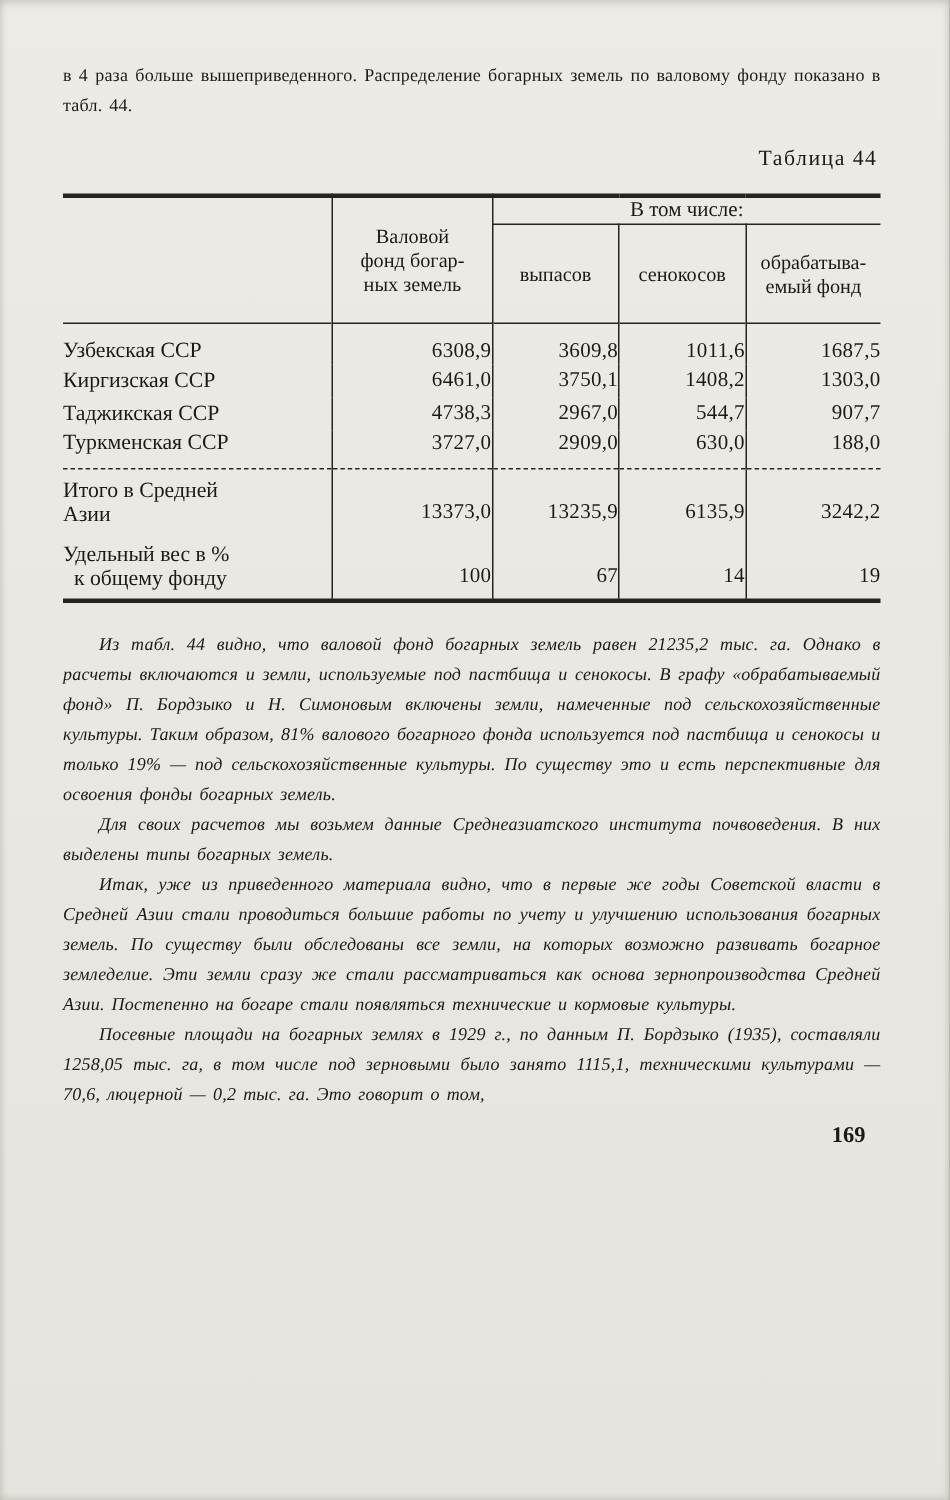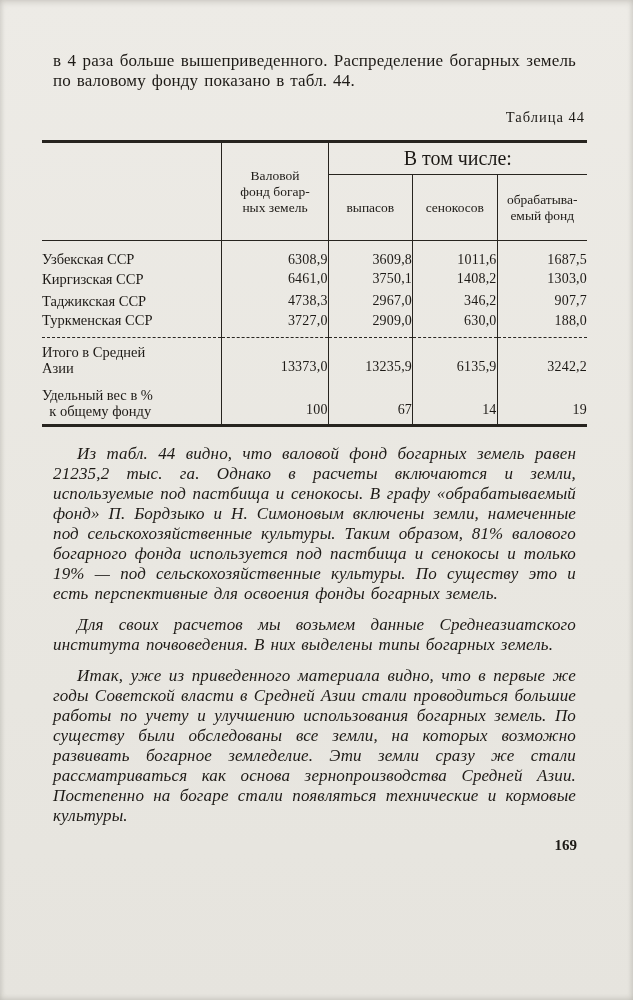--- a/index.html
+++ b/index.html
@@ -13,22 +13,22 @@
     height: 1000px;
     margin: 0 auto;
     position: relative;
     background: linear-gradient(180deg, #edebe6 0%, #e9e7e1 55%, #e6e4de 100%);
     box-shadow: inset 0 2px 6px rgba(60,55,45,0.18), inset 0 -2px 5px rgba(60,55,45,0.10);
     color: #1d1a16;
     padding: 40px 46px 0 42px;
     overflow: hidden;
   }
   .body-text {
-    margin: 11px;
-    font-size: 17px;
+    margin: 0;
+    font-size: 12px;
     line-height: 20px;
     text-align: justify;
     letter-spacing: 0.15px;
     word-spacing: 1.5px;
   }
   .body-text.indent { text-indent: 24px; font-style: italic; }
   .table-caption {
     text-align: right;
     font-size: 14.5px;
     letter-spacing: 1px;
@@ -49,24 +49,24 @@
     border-top: 3px solid #27241f;
     border-bottom: 3px solid #27241f;
     font-size: 14px;
     color: #1d1a16;
   }
   table.data th, table.data td { padding: 0; font-weight: normal; }
   .bl { border-left: 1px solid #27241f; }
   thead { border-bottom: 1.5px solid #27241f; }
   th.group-h {
     border-bottom: 1px solid #27241f;
-    height: 33px;
+    height: 19px;
     text-align: center;
     vertical-align: middle;
-    font-size: 20px;
+    font-size: 14px;
   }
   th.colh {
     white-space: pre-line;
     text-align: center;
     vertical-align: middle;
     line-height: 16px;
     height: 66px;
     padding: 4px 3px;
     font-size: 13.5px;
   }
@@ -148,21 +148,21 @@
         <td class="stub">Киргизская ССР</td>
         <td class="num bl">6461,0</td>
         <td class="num bl">3750,1</td>
         <td class="num bl">1408,2</td>
         <td class="num bl">1303,0</td>
       </tr>
       <tr>
         <td class="stub">Таджикская ССР</td>
         <td class="num bl">4738,3</td>
         <td class="num bl">2967,0</td>
-        <td class="num bl">346,2</td>
+        <td class="num bl">544,7</td>
         <td class="num bl">907,7</td>
       </tr>
       <tr>
         <td class="stub">Туркменская ССР</td>
         <td class="num bl">3727,0</td>
         <td class="num bl">2909,0</td>
         <td class="num bl">630,0</td>
         <td class="num bl">188,0</td>
       </tr>
     </tbody>
@@ -183,17 +183,18 @@
         <td class="num bl">14</td>
         <td class="num bl">19</td>
       </tr>
     </tbody>
   </table>
 
   <div class="text-block">
     <p class="body-text indent">Из табл. 44 видно, что валовой фонд богарных земель равен 21235,2 тыс. га. Однако в расчеты включаются и земли, используемые под пастбища и сенокосы. В графу «обрабатываемый фонд» П. Бордзыко и Н. Симоновым включены земли, намеченные под сельскохозяйственные культуры. Таким образом, 81% валового богарного фонда используется под пастбища и сенокосы и только 19% — под сельскохозяйственные культуры. По существу это и есть перспективные для освоения фонды богарных земель.</p>
     <p class="body-text indent">Для своих расчетов мы возьмем данные Среднеазиатского института почвоведения. В них выделены типы богарных земель.</p>
     <p class="body-text indent">Итак, уже из приведенного материала видно, что в первые же годы Советской власти в Средней Азии стали проводиться большие работы по учету и улучшению использования богарных земель. По существу были обследованы все земли, на которых возможно развивать богарное земледелие. Эти земли сразу же стали рассматриваться как основа зернопроизводства Средней Азии. Постепенно на богаре стали появляться технические и кормовые культуры.</p>
+    <p class="body-text indent">Посевные площади на богарных землях в 1929 г., по данным П. Бордзыко (1935), составляли 1258,05 тыс. га, в том числе под зерновыми было занято 1115,1, техническими культурами — 70,6, люцерной — 0,2 тыс. га. Это говорит о том,</p>
   </div>
 
   <div class="page-number">169</div>
 
 </div>
 
 </body></html>

